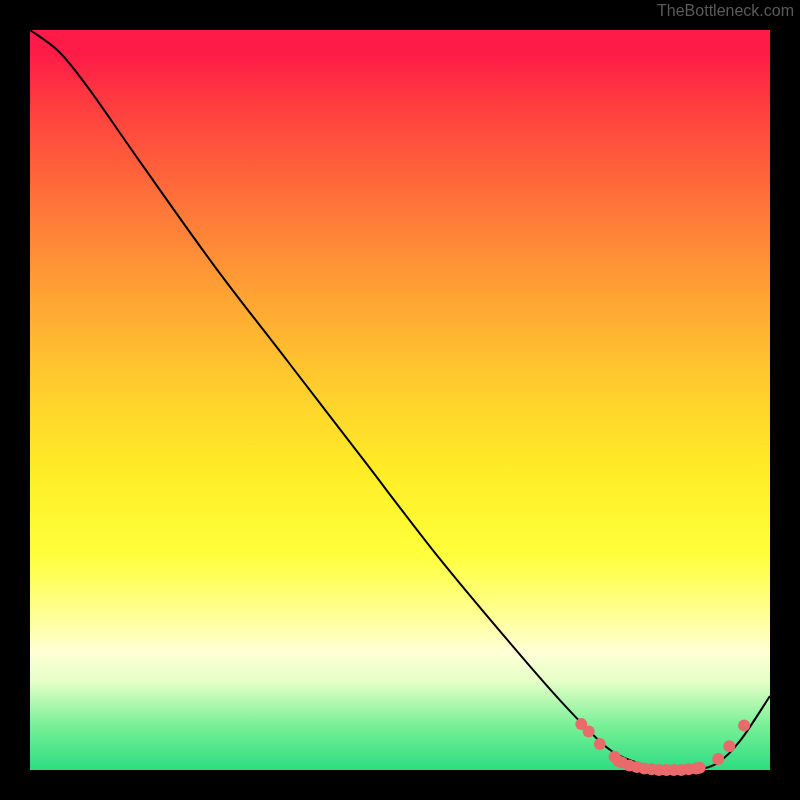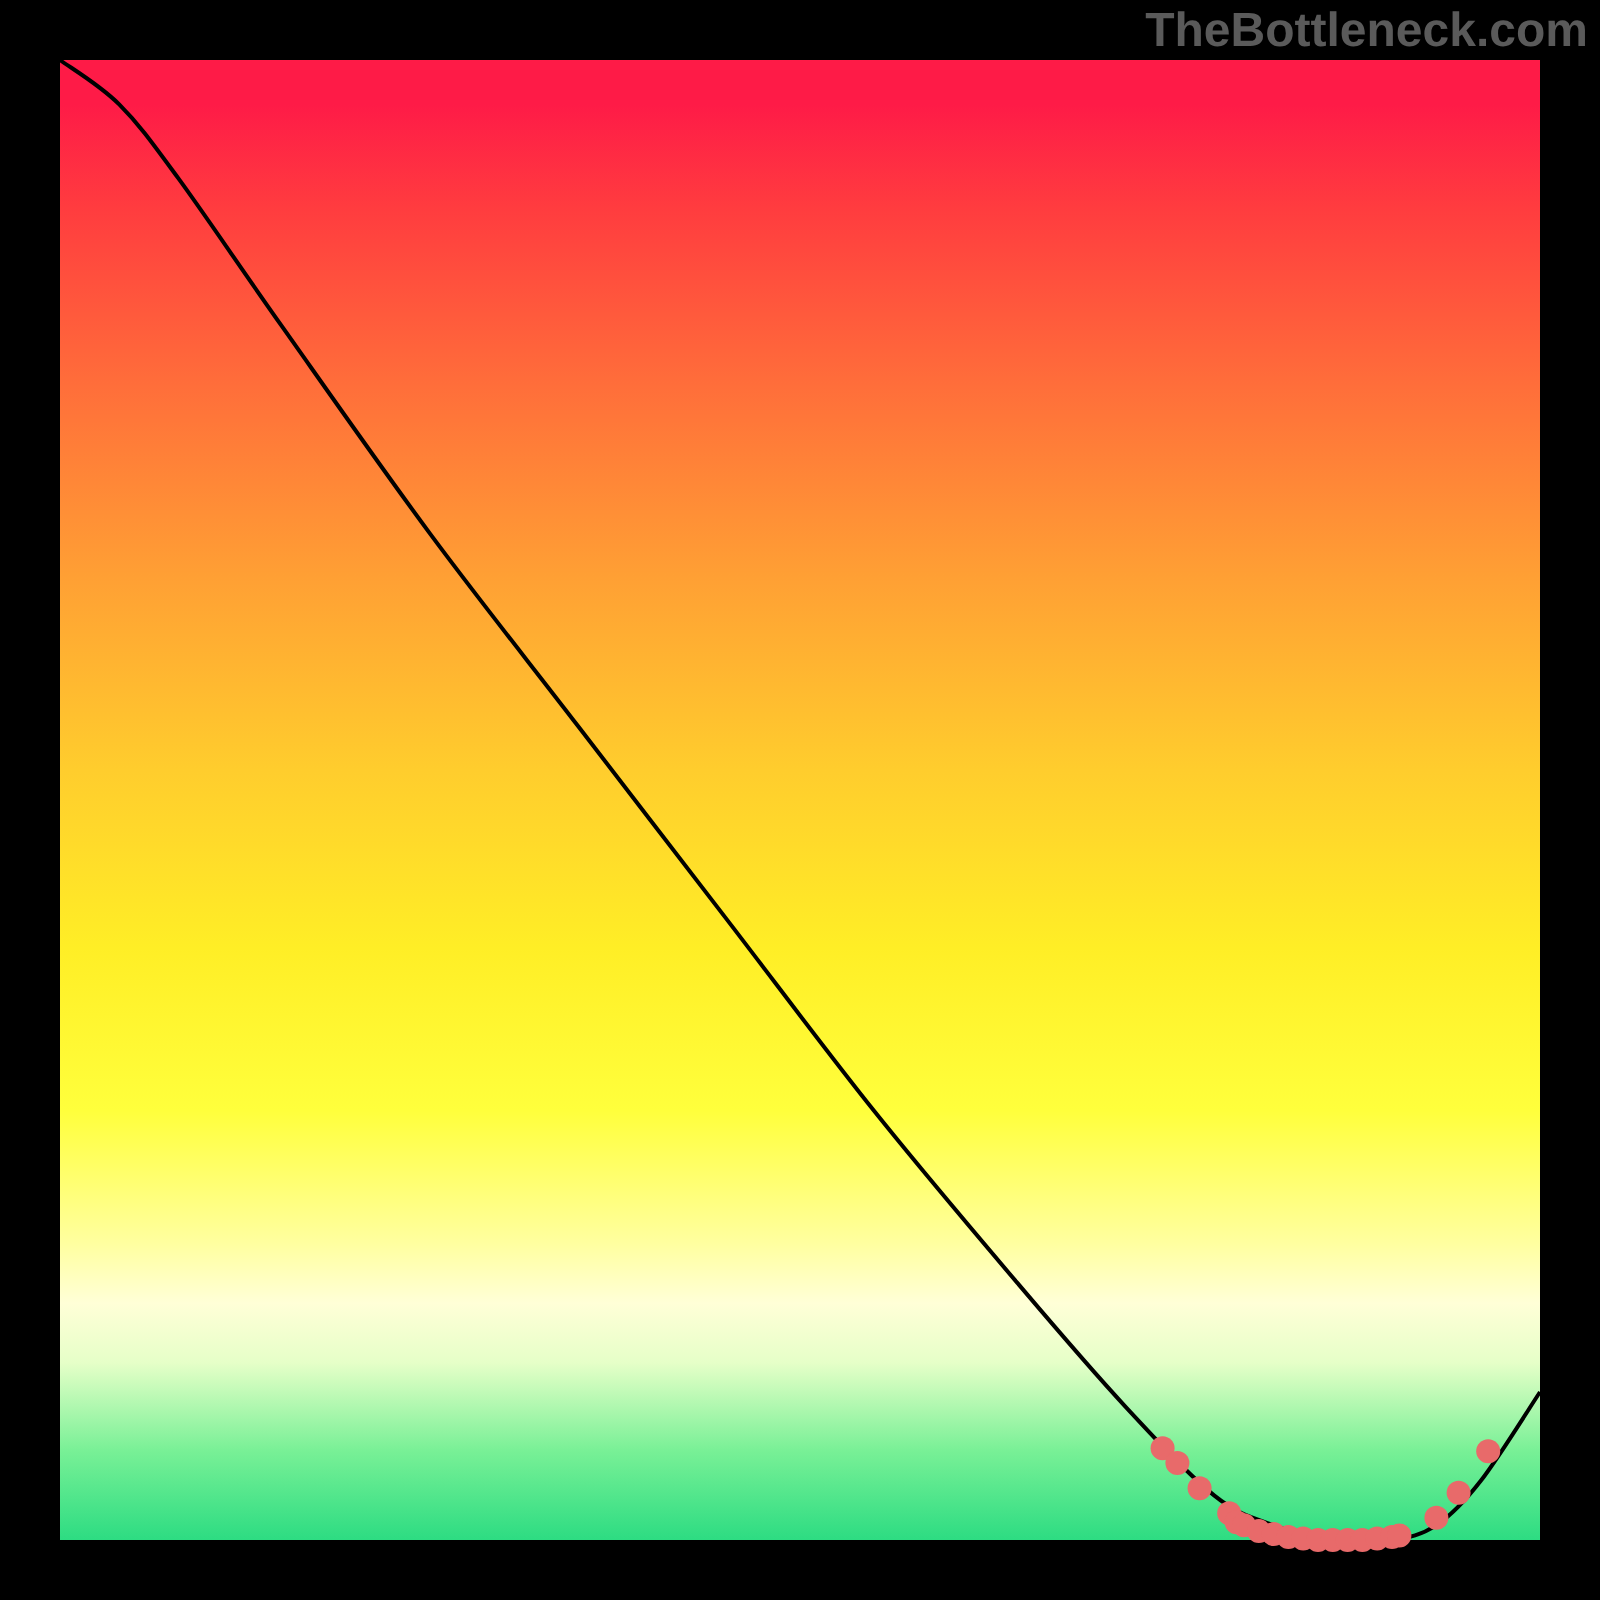--- a/index.html
+++ b/index.html
@@ -9,22 +9,22 @@
     background: #000;
     position: relative;
     font-family: Arial, Helvetica, sans-serif;
     overflow: hidden;
   }
   .watermark {
     position: absolute;
     top: 2px;
     right: 6px;
     color: #5a5a5a;
-    font-size: 24px;
-    font-weight: 700;
+    font-size: 16px;
+    font-weight: 400;
     letter-spacing: 0;
     z-index: 3;
   }
   .plot-area {
     position: absolute;
     left: 30px;
     top: 30px;
     width: 740px;
     height: 740px;
     background: linear-gradient(

